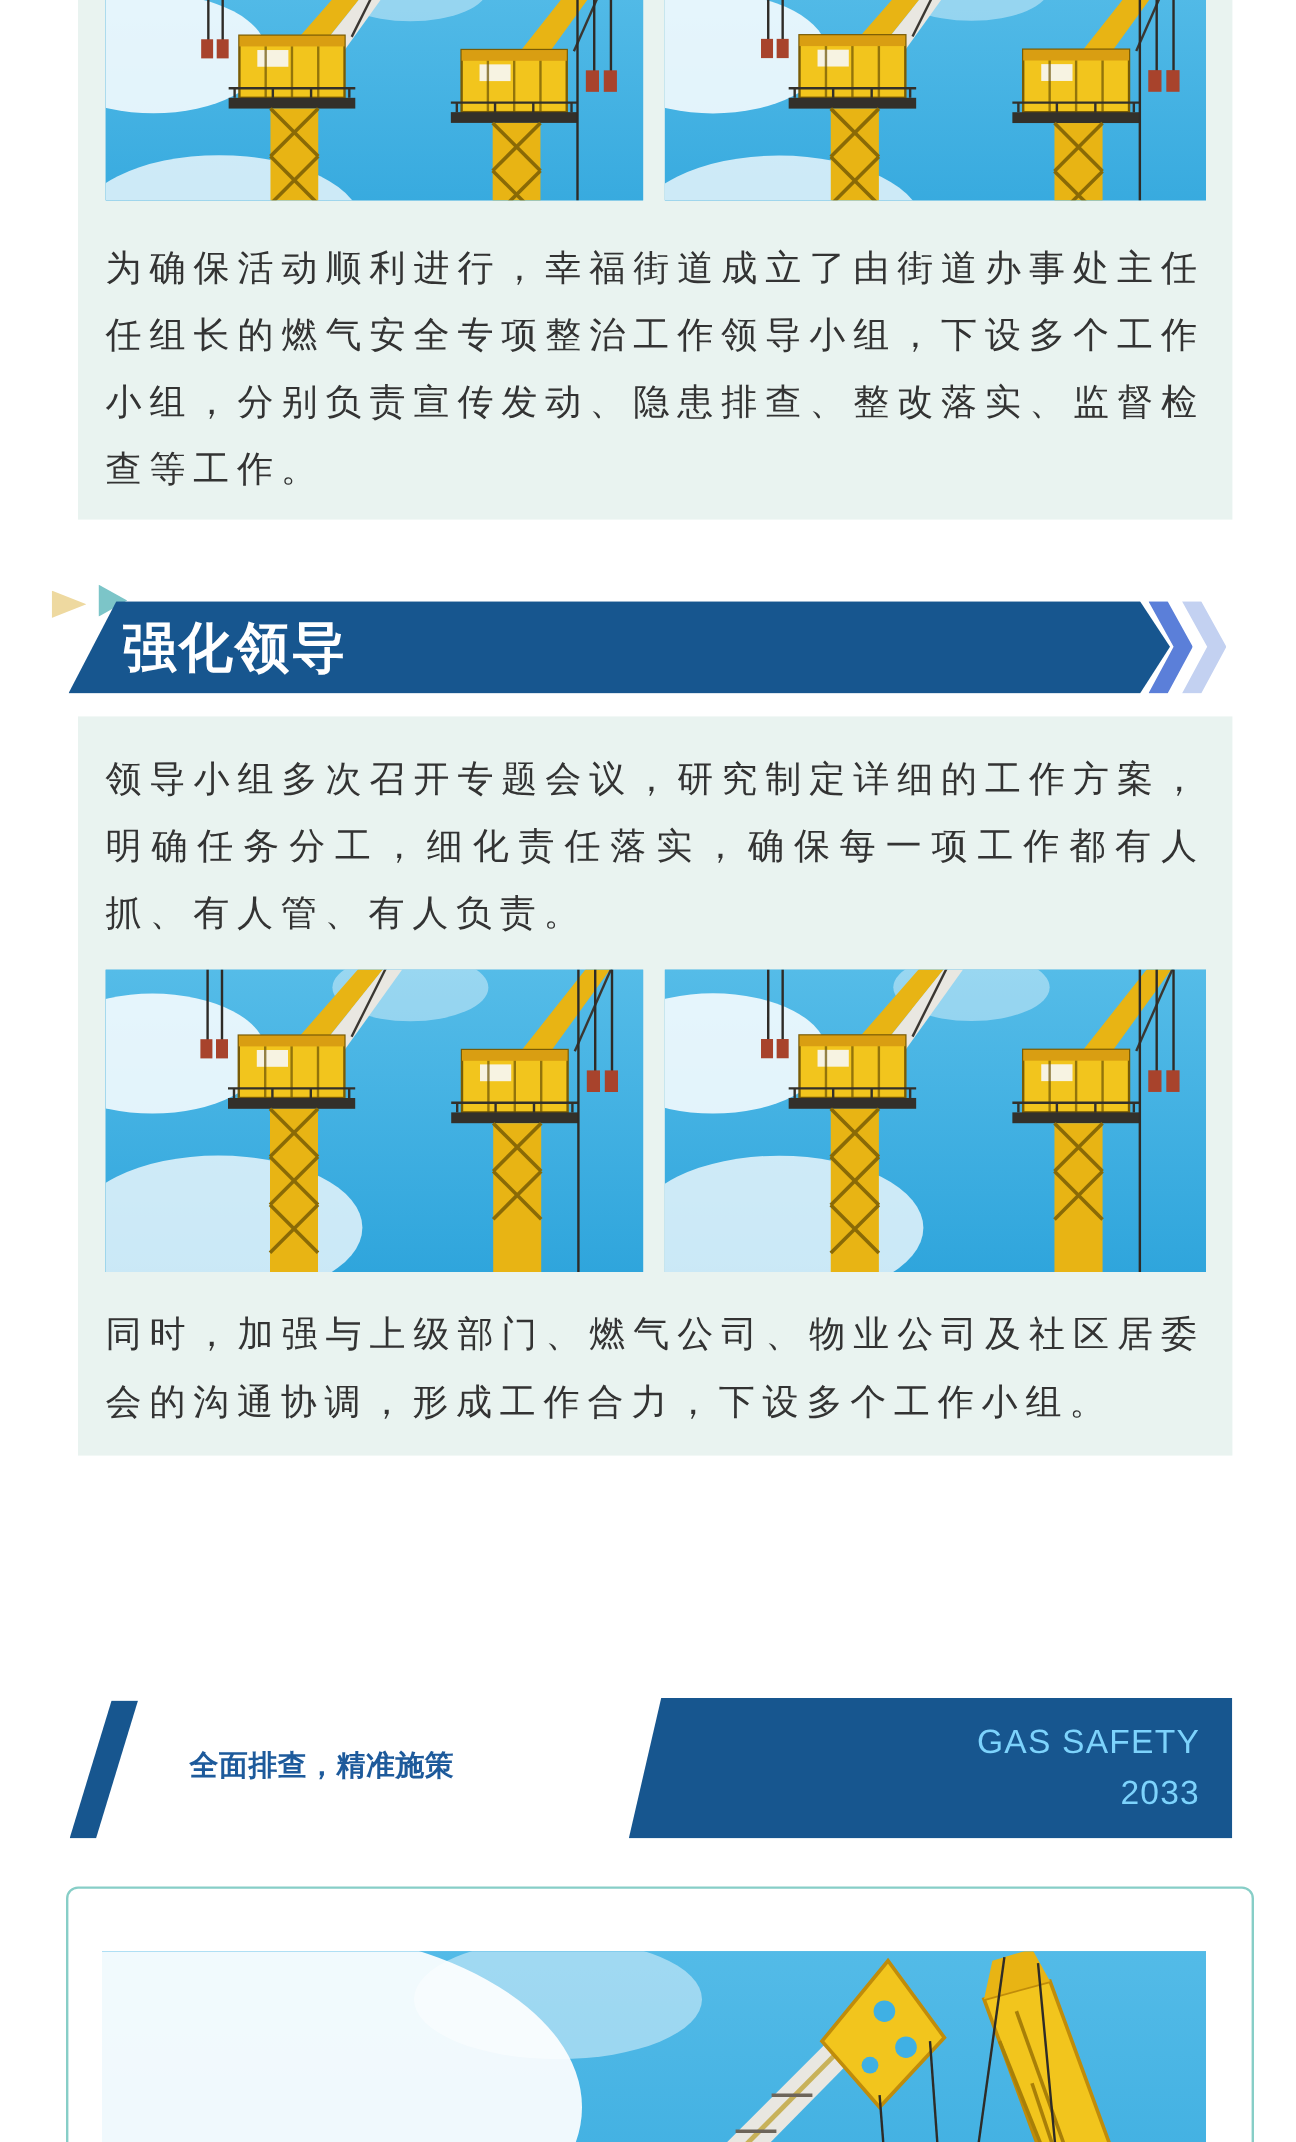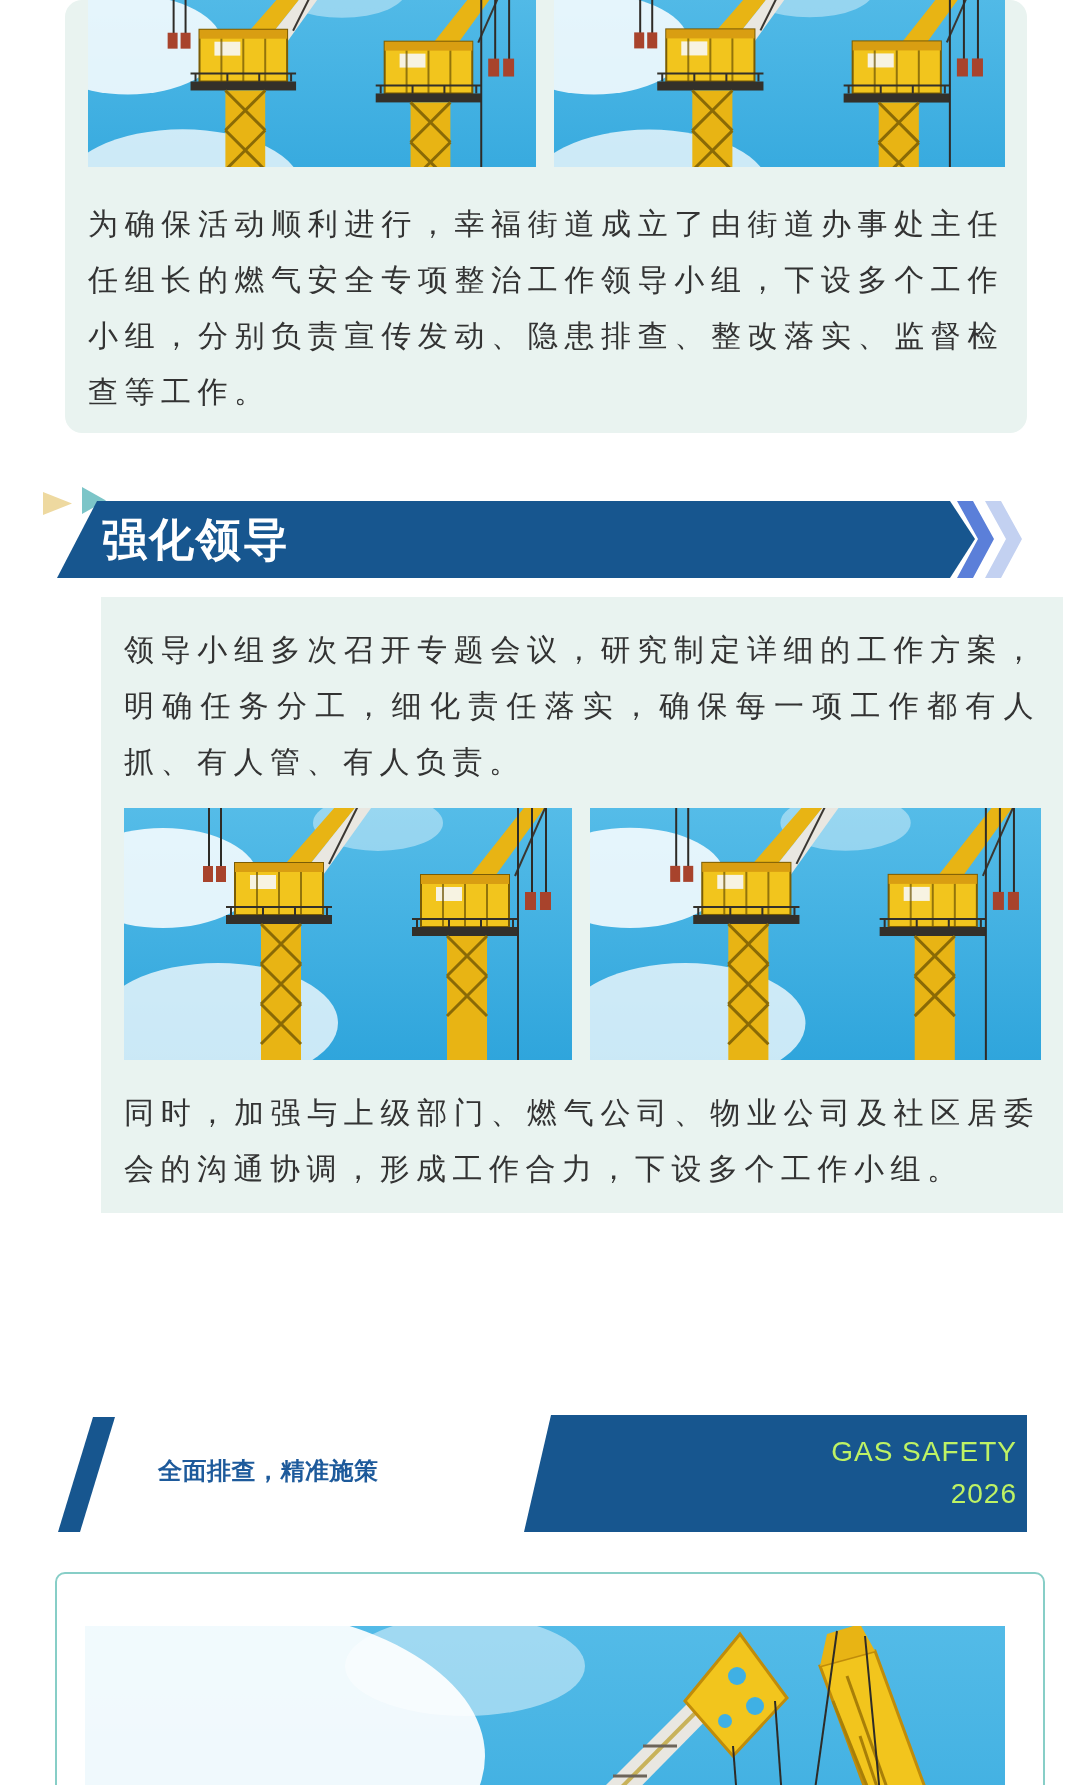--- a/index.html
+++ b/index.html
@@ -1,21 +1,21 @@
 <!DOCTYPE html>
 <html><head>
 <meta charset="utf-8">
 <style>
   html,body{margin:0;padding:0;}
   body{background:#ffffff;font-family:"Liberation Sans","DejaVu Sans",sans-serif;}
   .page{position:relative;width:1080px;height:1785px;background:#ffffff;overflow:hidden;}
 
   .card{position:absolute;left:65px;width:962px;background:#e9f3f0;}
-  .card-intro{top:0;height:433px;border-radius:17px;}
-  .card-leadership{top:597px;height:616px;margin-left:36px;}
+  .card-intro{top:0;height:433px;}
+  .card-leadership{top:597px;height:616px;}
 
   .photo{position:absolute;overflow:hidden;background:#3fb0e4;}
   .photo svg{display:block;width:100%;height:100%;}
 
   .card-intro .photo{top:0;height:167px;}
   .card-intro .photo.p1{left:23px;width:448px;}
   .card-intro .photo.p2{left:489px;width:451px;}
 
   .card-leadership .photo{top:211px;height:252px;}
   .card-leadership .photo.p1{left:23px;width:448px;}
@@ -53,22 +53,22 @@
     position:absolute;left:58px;top:1417px;width:57px;height:115px;background:#17568f;
     clip-path:polygon(35px 0,57px 0,22px 100%,0 100%);
   }
   .hdr-title{
     position:absolute;left:158px;top:1455px;margin:0;
     font-size:24px;font-weight:bold;color:#1d5a9b;letter-spacing:0.5px;white-space:nowrap;
   }
   .hdr-right-par{
     position:absolute;left:524px;top:1415px;width:503px;height:117px;background:#17568f;
     clip-path:polygon(27px 0,100% 0,100% 100%,0 100%);
-    box-sizing:border-box;padding:16px 10px 0 0;
-    text-align:right;color:#bef264;
+    box-sizing:border-box;padding:16px 27px 0 0;
+    text-align:right;color:#7dd3fc;
   }
   .hdr-badge-line{display:block;font-size:28px;line-height:42px;letter-spacing:1px;}
 
   
   .bottom-card{
     position:absolute;left:55px;top:1572px;width:986px;height:400px;
     background:#ffffff;border:2px solid #87cec7;border-radius:10px;
   }
   .bottom-card .photo{left:28px;top:52px;width:920px;height:360px;}
 
@@ -259,21 +259,21 @@
         </svg>
     </div>
     <p class="body-text para-b">同时，加强与上级部门、燃气公司、物业公司及社区居委会的沟通协调，形成工作合力，下设多个工作小组。</p>
   </section>
 
   <div>
     <div class="hdr-left-par"></div>
     <h2 class="hdr-title">全面排查，精准施策</h2>
     <div class="hdr-right-par">
       <span class="hdr-badge-line">GAS SAFETY</span>
-      <span class="hdr-badge-line">2026</span>
+      <span class="hdr-badge-line">2033</span>
     </div>
   </div>
 
   <section class="bottom-card">
     <div class="photo">
       <svg viewBox="0 0 920 400" preserveAspectRatio="xMidYMid slice">
           <use href="#sceneB"></use>
         </svg>
     </div>
   </section>

